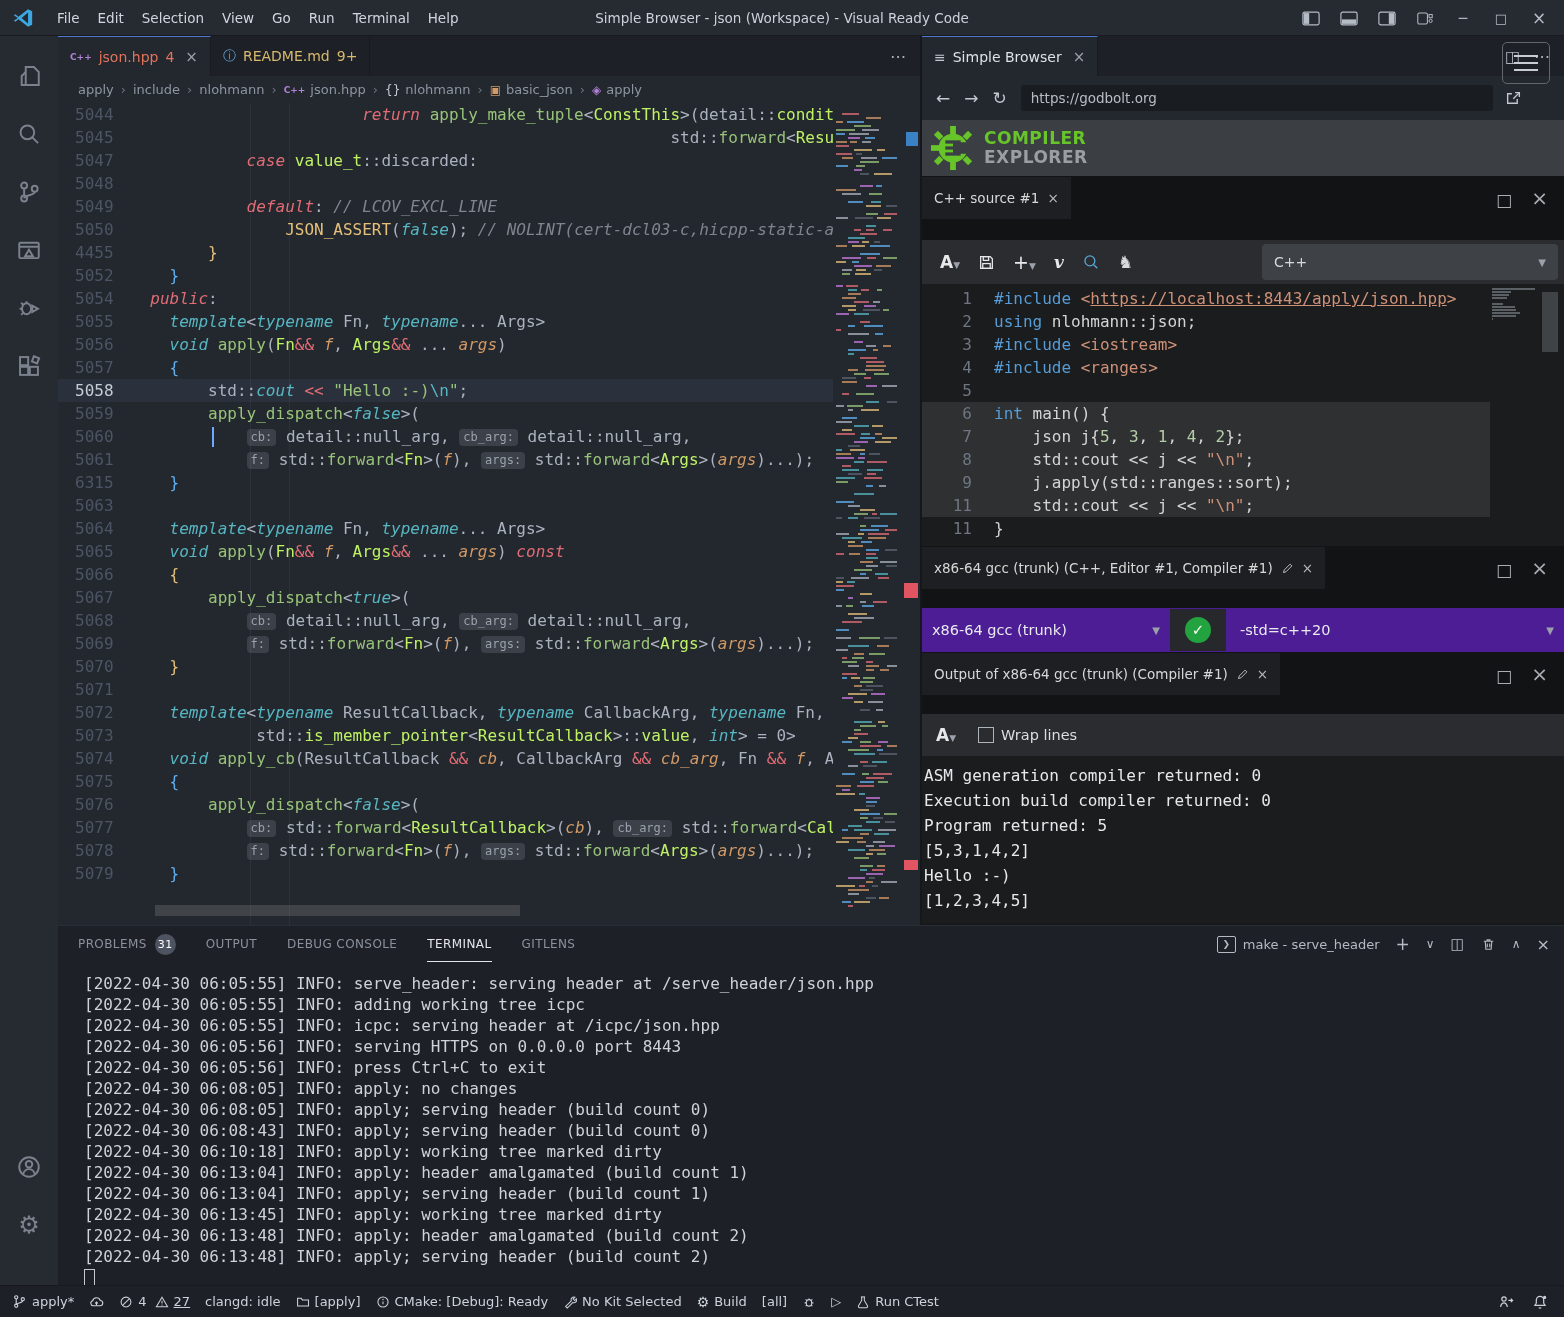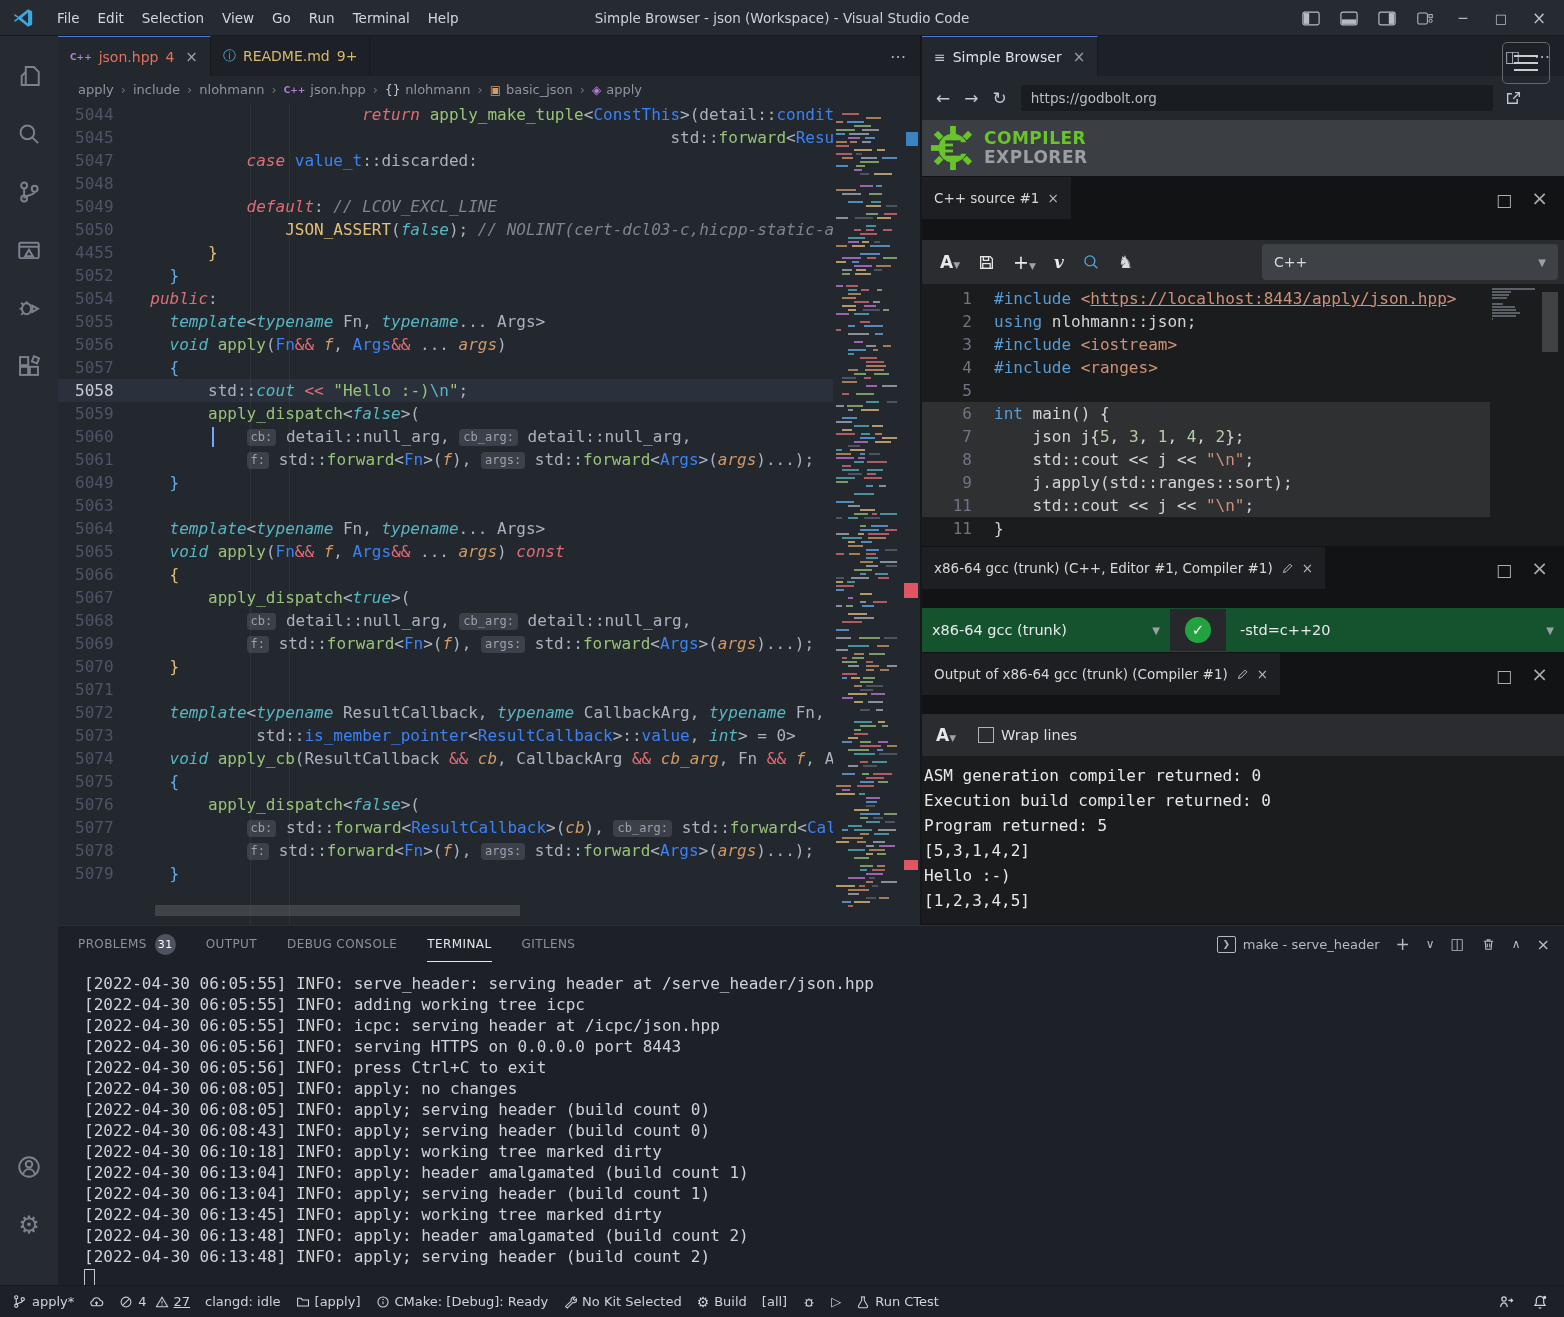--- a/index.html
+++ b/index.html
@@ -31,21 +31,21 @@
   
   #editor-left{left:58px;top:103px;width:775px;height:822px;background:#23272e;overflow:hidden;}
   .cl{height:23px;display:flex;white-space:pre;font:16px/23px "DejaVu Sans Mono",monospace;}
   .cl .ln{flex:none;width:73px;padding-left:17px;box-sizing:border-box;color:#4d5565;}
   .cl .lc{flex:none;}
   .cl.active{background:#2b313c;}
   .cl.active .ln{color:#c6cbd4;}
   .cursor{position:absolute;width:2px;height:20px;background:#6fa8ff;}
   .guide{position:absolute;width:1px;background:rgba(255,255,255,.05);}
   .c-kw{color:#e06c75;font-style:italic}.c-ti{color:#56b6c2;font-style:italic}
-  .c-fn{color:#98c379}.c-mac{color:#e5c07b}.c-ty{color:#3b82f6}
+  .c-fn{color:#98c379}.c-mac{color:#e5c07b}.c-ty{color:#bef264}
   .c-pa{color:#d19a66;font-style:italic}.c-op{color:#e06c75}
   .c-str{color:#98c379}.c-esc{color:#56b6c2}.c-cm{color:#7f848e;font-style:italic}
   .c-pl{color:#abb2bf}.c-b1{color:#e5c07b}.c-b3{color:#61afef}
   .c-hint{display:inline-block;background:#3c4149;color:#9aa1ac;font-size:12px;line-height:17px;height:17px;padding:0 4px;border-radius:4px;font-style:normal;vertical-align:middle;}
   #minimap{left:833px;top:103px;width:64px;height:822px;background:#23272e;overflow:hidden;}
   #oruler{left:897px;top:103px;width:23px;height:822px;background:#23272e;}
   .hscroll{left:155px;top:905px;width:365px;height:11px;background:rgba(121,121,121,.35);}
   
   #group-right{left:920px;top:36px;width:644px;height:889px;background:#17181a;border-left:2px solid #15171c;box-sizing:border-box;}
   #sb-tabbar{height:40px;}
@@ -68,21 +68,21 @@
   .caret{color:#9aa1ab;font-size:10px;}
   #ce-editor{position:relative;height:262px;background:#1b1c1e;overflow:hidden;}
   #code-ce{position:absolute;left:0;top:3px;width:568px;overflow:hidden;}
   #code-ce .cl .ln{width:50px;text-align:right;padding:0 0 0 0;padding-right:0;color:#6e7681;}
   #code-ce .cl .lc{padding-left:22px;}
   #code-ce .cl.hl{background:#2e3032;}
   .c-cb{color:#569cd6}.c-cs{color:#ce9178}.c-cl{color:#ce9178;text-decoration:underline}
   .c-cn{color:#b5cea8}.c-cp{color:#d4d4d4}
   #ce-minimap{position:absolute;left:568px;top:4px;width:50px;height:60px;}
   #ce-thumb{position:absolute;left:620px;top:8px;width:16px;height:60px;background:#3f4346;}
-  #comp-row{background:#14532d;display:flex;align-items:center;position:relative;}
+  #comp-row{background:#4c1d95;display:flex;align-items:center;position:relative;}
   #comp-select{margin-left:10px;width:228px;font-size:14.5px;color:#e8eaee;display:flex;align-items:center;justify-content:space-between;}
   #check-box{width:56px;height:42px;background:#26282b;display:flex;align-items:center;justify-content:center;margin-left:10px;}
   #check-circle{width:26px;height:26px;border-radius:50%;background:#23a33f;color:#fff;font-size:15px;display:flex;align-items:center;justify-content:center;}
   #comp-options{margin-left:14px;font-size:14.5px;color:#e8eaee;flex:1;}
   #out-toolbar{background:#2a2c2f;display:flex;align-items:center;color:#e6e8ea;}
   .chk{width:14px;height:14px;border:1.4px solid #aeb4bc;margin-left:22px;}
   #wrap-label{margin-left:7px;font-size:14.5px;color:#dadde2;}
   #ce-output{background:#1b1c1e;font:16px/25px "DejaVu Sans Mono",monospace;color:#e6e8ea;padding:7px 0 0 2px;height:160px;}
   
   #panel{left:58px;top:925px;width:1506px;height:360px;background:#1d2026;border-top:1px solid #2a2e36;box-sizing:border-box;}
@@ -106,21 +106,21 @@
 </head>
 <body>
 
 <div id="root">
 
   <div id="titlebar" class="abs">
     <svg id="vscode-logo" viewBox="0 0 24 24">
         <path fill="#3da7e0" d="M17.5 2.5 7 10.6 3.6 8 2 8.9l4.3 3.1L2 15.1l1.6.9L7 13.4l10.5 8.1L22 19.4V4.6zM17.5 6v12l-7-6z"></path>
       </svg>
     <div id="menus"><span class="menu-item">File</span><span class="menu-item">Edit</span><span class="menu-item">Selection</span><span class="menu-item">View</span><span class="menu-item">Go</span><span class="menu-item">Run</span><span class="menu-item">Terminal</span><span class="menu-item">Help</span></div>
-    <span id="win-title">Simple Browser - json (Workspace) - Visual Studio Code</span>
+    <span id="win-title">Simple Browser - json (Workspace) - Visual Ready Code</span>
     <div id="wincontrols">
         <span class="wc">
           <svg width="18" height="15" viewBox="0 0 20 16">
             <rect x="1" y="1" width="18" height="14" rx="2" fill="none" stroke="#b6bcc6" stroke-width="1.3"></rect>
             <rect x="2" y="2" width="6" height="12" fill="#b6bcc6"></rect>
           </svg>
         </span>
         <span class="wc">
           <svg width="18" height="15" viewBox="0 0 20 16">
             <rect x="1" y="1" width="18" height="14" rx="2" fill="none" stroke="#b6bcc6" stroke-width="1.3"></rect>
@@ -290,21 +290,21 @@
         <div class="cl"><span class="ln">4455</span><span class="lc"><span class="c-pl">        </span><span class="c-b1">}</span></span></div>
         <div class="cl"><span class="ln">5052</span><span class="lc"><span class="c-pl">    </span><span class="c-b3">}</span></span></div>
         <div class="cl"><span class="ln">5054</span><span class="lc"><span class="c-pl">  </span><span class="c-kw">public</span><span class="c-pl">:</span></span></div>
         <div class="cl"><span class="ln">5055</span><span class="lc"><span class="c-pl">    </span><span class="c-ti">template</span><span class="c-pl">&lt;</span><span class="c-ti">typename</span><span class="c-pl"> Fn, </span><span class="c-ti">typename</span><span class="c-pl">... Args&gt;</span></span></div>
         <div class="cl"><span class="ln">5056</span><span class="lc"><span class="c-pl">    </span><span class="c-ti">void</span><span class="c-pl"> </span><span class="c-fn">apply</span><span class="c-pl">(</span><span class="c-ty">Fn</span><span class="c-op">&amp;&amp;</span><span class="c-pl"> </span><span class="c-pa">f</span><span class="c-pl">, </span><span class="c-ty">Args</span><span class="c-op">&amp;&amp;</span><span class="c-pl"> ... </span><span class="c-pa">args</span><span class="c-pl">)</span></span></div>
         <div class="cl"><span class="ln">5057</span><span class="lc"><span class="c-pl">    </span><span class="c-b3">{</span></span></div>
         <div class="cl active"><span class="ln">5058</span><span class="lc"><span class="c-pl">        </span><span class="c-pl">std::</span><span class="c-ti">cout</span><span class="c-pl"> </span><span class="c-op">&lt;&lt;</span><span class="c-pl"> </span><span class="c-str">"Hello :-)</span><span class="c-esc">\n</span><span class="c-str">"</span><span class="c-pl">;</span></span></div>
         <div class="cl"><span class="ln">5059</span><span class="lc"><span class="c-pl">        </span><span class="c-fn">apply_dispatch</span><span class="c-pl">&lt;</span><span class="c-ti">false</span><span class="c-pl">&gt;(</span></span></div>
         <div class="cl"><span class="ln">5060</span><span class="lc"><span class="c-pl">            </span><span class="c-hint">cb:</span><span class="c-pl"> detail::null_arg, </span><span class="c-hint">cb_arg:</span><span class="c-pl"> detail::null_arg,</span></span></div>
         <div class="cl"><span class="ln">5061</span><span class="lc"><span class="c-pl">            </span><span class="c-hint">f:</span><span class="c-pl"> std::</span><span class="c-fn">forward</span><span class="c-pl">&lt;</span><span class="c-ty">Fn</span><span class="c-pl">&gt;(</span><span class="c-pa">f</span><span class="c-pl">), </span><span class="c-hint">args:</span><span class="c-pl"> std::</span><span class="c-fn">forward</span><span class="c-pl">&lt;</span><span class="c-ty">Args</span><span class="c-pl">&gt;(</span><span class="c-pa">args</span><span class="c-pl">)...);</span></span></div>
-        <div class="cl"><span class="ln">6049</span><span class="lc"><span class="c-pl">    </span><span class="c-b3">}</span></span></div>
+        <div class="cl"><span class="ln">6315</span><span class="lc"><span class="c-pl">    </span><span class="c-b3">}</span></span></div>
         <div class="cl"><span class="ln">5063</span><span class="lc"></span></div>
         <div class="cl"><span class="ln">5064</span><span class="lc"><span class="c-pl">    </span><span class="c-ti">template</span><span class="c-pl">&lt;</span><span class="c-ti">typename</span><span class="c-pl"> Fn, </span><span class="c-ti">typename</span><span class="c-pl">... Args&gt;</span></span></div>
         <div class="cl"><span class="ln">5065</span><span class="lc"><span class="c-pl">    </span><span class="c-ti">void</span><span class="c-pl"> </span><span class="c-fn">apply</span><span class="c-pl">(</span><span class="c-ty">Fn</span><span class="c-op">&amp;&amp;</span><span class="c-pl"> </span><span class="c-pa">f</span><span class="c-pl">, </span><span class="c-ty">Args</span><span class="c-op">&amp;&amp;</span><span class="c-pl"> ... </span><span class="c-pa">args</span><span class="c-pl">) </span><span class="c-kw">const</span></span></div>
         <div class="cl"><span class="ln">5066</span><span class="lc"><span class="c-pl">    </span><span class="c-b1">{</span></span></div>
         <div class="cl"><span class="ln">5067</span><span class="lc"><span class="c-pl">        </span><span class="c-fn">apply_dispatch</span><span class="c-pl">&lt;</span><span class="c-ti">true</span><span class="c-pl">&gt;(</span></span></div>
         <div class="cl"><span class="ln">5068</span><span class="lc"><span class="c-pl">            </span><span class="c-hint">cb:</span><span class="c-pl"> detail::null_arg, </span><span class="c-hint">cb_arg:</span><span class="c-pl"> detail::null_arg,</span></span></div>
         <div class="cl"><span class="ln">5069</span><span class="lc"><span class="c-pl">            </span><span class="c-hint">f:</span><span class="c-pl"> std::</span><span class="c-fn">forward</span><span class="c-pl">&lt;</span><span class="c-ty">Fn</span><span class="c-pl">&gt;(</span><span class="c-pa">f</span><span class="c-pl">), </span><span class="c-hint">args:</span><span class="c-pl"> std::</span><span class="c-fn">forward</span><span class="c-pl">&lt;</span><span class="c-ty">Args</span><span class="c-pl">&gt;(</span><span class="c-pa">args</span><span class="c-pl">)...);</span></span></div>
         <div class="cl"><span class="ln">5070</span><span class="lc"><span class="c-pl">    </span><span class="c-b1">}</span></span></div>
         <div class="cl"><span class="ln">5071</span><span class="lc"></span></div>
         <div class="cl"><span class="ln">5072</span><span class="lc"><span class="c-pl">    </span><span class="c-ti">template</span><span class="c-pl">&lt;</span><span class="c-ti">typename</span><span class="c-pl"> ResultCallback, </span><span class="c-ti">typename</span><span class="c-pl"> CallbackArg, </span><span class="c-ti">typename</span><span class="c-pl"> Fn, </span></span></div>

